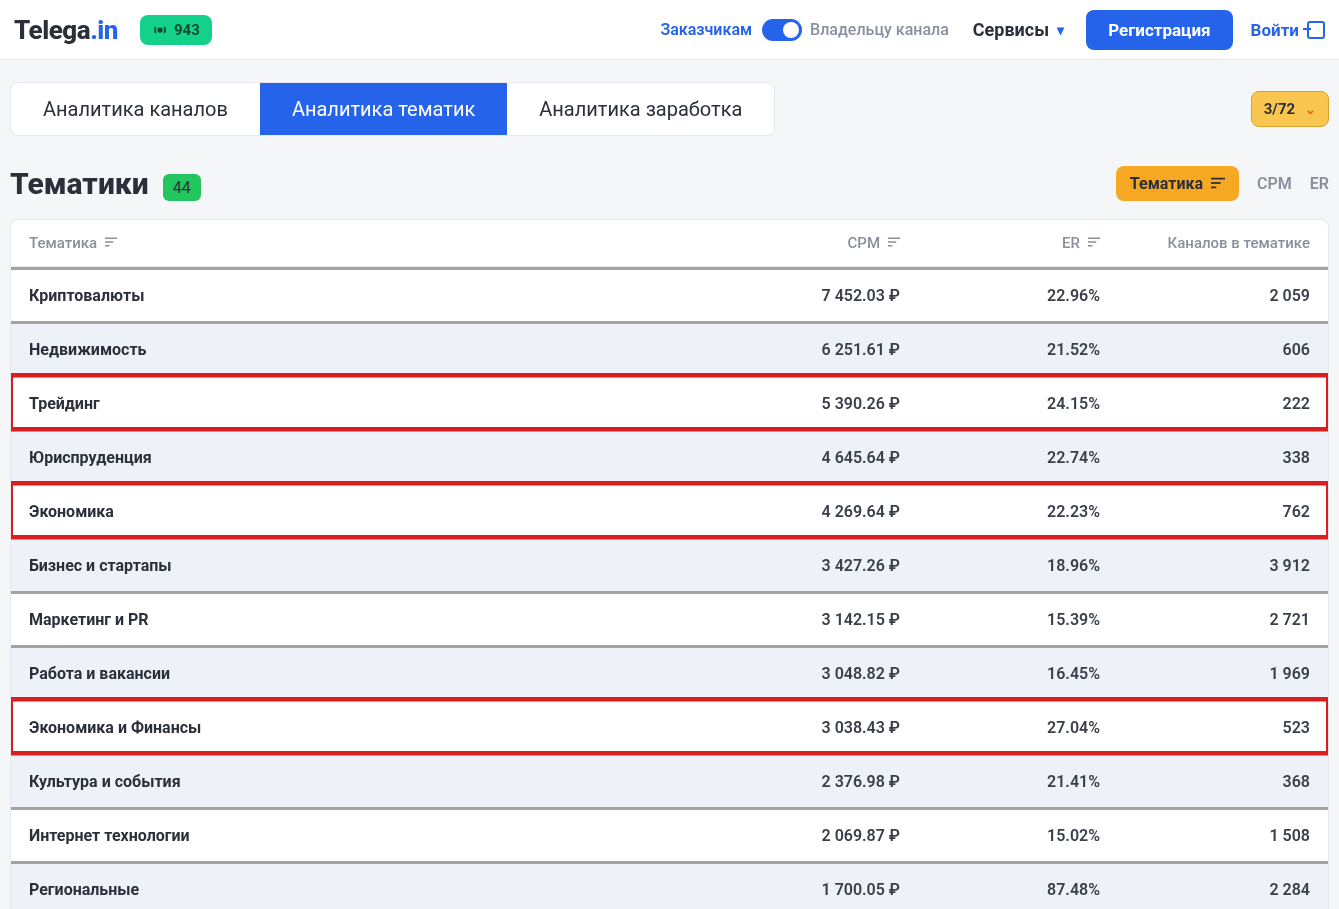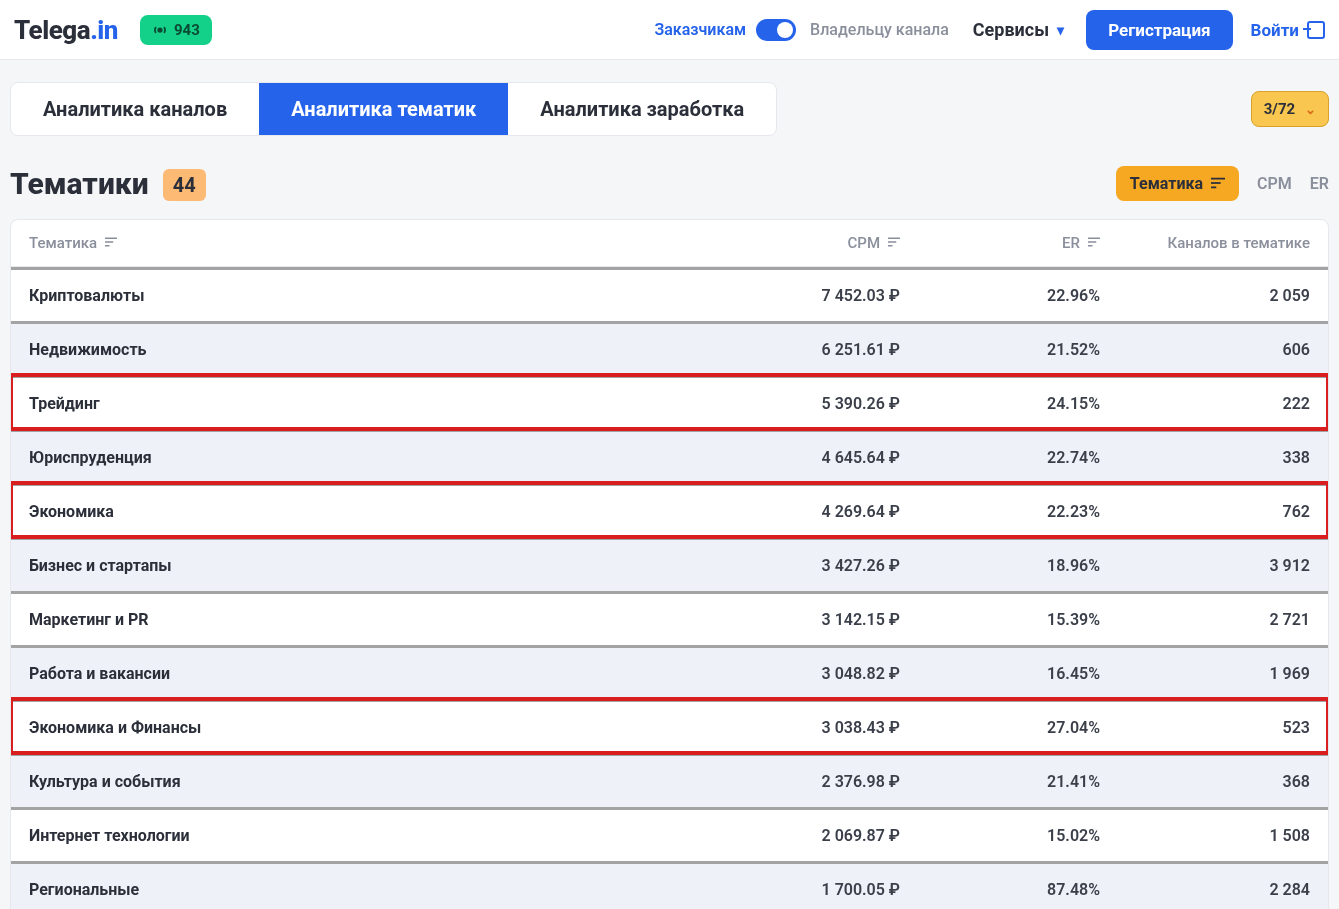--- a/index.html
+++ b/index.html
@@ -33,21 +33,21 @@
     border-radius: 8px;
     display: flex;
     align-items: center;
     gap: 6px;
   }
   .online-badge .dot-ic {
     width: 16px; height: 16px; display:inline-flex; align-items:center; justify-content:center;
   }
   .header-spacer { flex: 1; }
   .role-link { color:#2563eb; font-weight:600; font-size:16px; margin-right:4px; }
-  .role-link2 { color:#8a8f9c; font-weight:500; font-size:16px; margin-left:8px; margin-right:24px;}
+  .role-link2 { color:#8a8f9c; font-weight:500; font-size:16px; margin-left:2px; margin-right:24px;}
   .toggle {
     width: 40px; height: 22px; background:#2563eb; border-radius:11px; position:relative; display:inline-block; vertical-align:middle;
     margin: 0 6px;
   }
   .toggle::after {
     content:""; position:absolute; right:3px; top:3px; width:16px; height:16px; background:#fff; border-radius:50%;
   }
   .services {
     font-size:18px; font-weight:700; color:#2b2f3a; display:flex; align-items:center; gap:8px; margin-right:22px;
   }
@@ -57,30 +57,30 @@
   }
   .btn-login {
     color:#2563eb; font-weight:700; font-size:17px; display:flex; align-items:center; gap:8px;
   }
   .login-ic { width:18px;height:18px; border:2px solid #2563eb; border-radius:3px; position:relative;}
   .login-ic::after{content:"";position:absolute;left:-6px;top:5px;width:8px;height:2px;background:#2563eb;}
 
   .main { padding: 22px 10px 0 10px; }
   .tabs-row { display:flex; align-items:center; gap:0; }
   .tabs { display:flex; background:#fff; border-radius:8px; border:1px solid #e6e8ed; overflow:hidden;}
-  .tab { padding:14px 32px; font-size:20px; font-weight:700; color:#2b2f3a; }
+  .tab { padding:14px 32px; font-size:20px; font-weight:400; color:#2b2f3a; }
   .tab.active { background:#2563eb; color:#fff; }
   .pager {
     margin-left:auto; background:#f9c74f; border:1px solid #d9a12b; border-radius:8px; padding:8px 12px;
     font-weight:700; font-size:15px; color:#2b2f3a; display:flex; align-items:center; gap:10px;
   }
   .pager .chev { color:#d96a1c; font-size:13px;}
   .title-row { display:flex; align-items:flex-end; margin-top:30px; }
   .title { font-size:30px; font-weight:800; }
-  .count-badge { margin-left:14px; background:#fdba74; color:#2b2f3a; font-weight:700; padding:4px 10px; border-radius:6px; font-size:20px;}
+  .count-badge { margin-left:14px; background:#22c55e; color:#2b2f3a; font-weight:400; padding:4px 10px; border-radius:6px; font-size:16px;}
   .sort-controls { margin-left:auto; display:flex; align-items:center; gap:18px;}
   .sort-pill { background:#f6a823; color:#2b2f3a; padding:8px 14px; border-radius:8px; font-weight:700; font-size:16px; display:flex; align-items:center; gap:8px;}
   .sort-ic { display:inline-block; }
   .sort-link { color:#8a8f9c; font-weight:600; font-size:16px; }
 
   .table { margin-top:18px; border:1px solid #e6e8ed; border-radius:8px; overflow:hidden; background:#fff;}
   .thead, .trow { display:grid; grid-template-columns: 1fr 200px 200px 210px; align-items:center; }
   .thead { padding:14px 18px; border-bottom:1px solid #e6e8ed; color:#8a8f9c; font-size:15px; font-weight:500;}
   .th { display:flex; align-items:center; gap:8px; }
   .th.right { justify-content:flex-end; }

